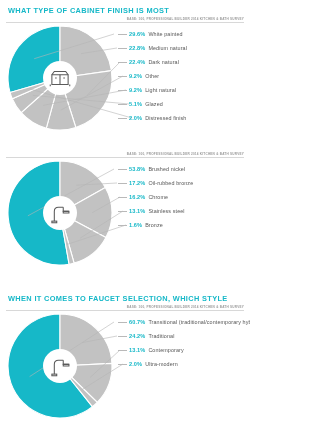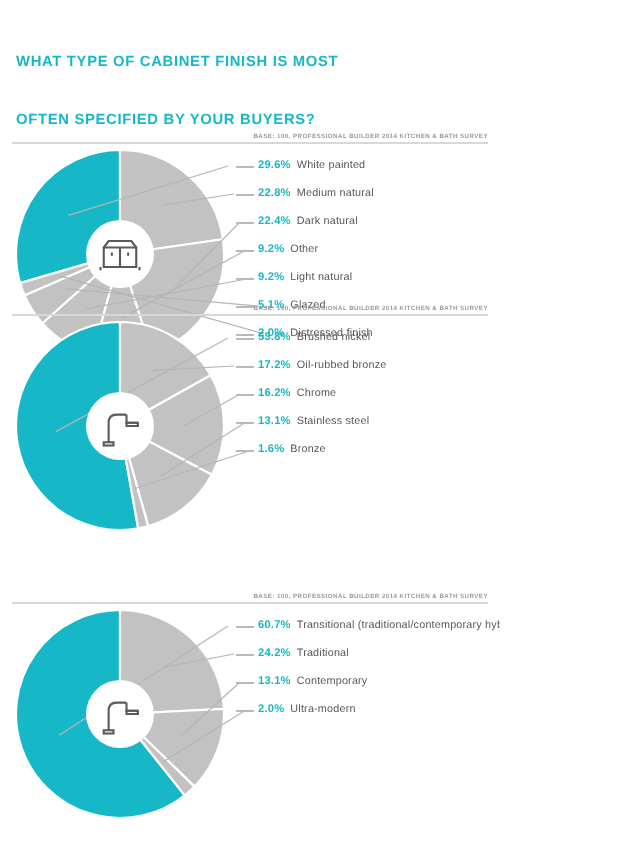--- a/index.html
+++ b/index.html
@@ -12,21 +12,21 @@
   .section{position:relative;width:250px;height:144px;box-sizing:border-box;}
   .sec-title{
     padding:6px 8px 0 8px;
     color:#16b8c8;
     font-weight:bold;
     font-size:7.4px;
     line-height:9.2px;
     letter-spacing:0.35px;
     text-transform:uppercase;
   }
-  .sec-title div{white-space:nowrap;margin-top:20px;}
+  .sec-title div{white-space:nowrap;}
   .base-row{
     display:flex;justify-content:flex-end;
     padding:2px 6px 0 0;
   }
   .base-note{
     color:#9b9b9b;
     font-size:3.1px;
     font-weight:bold;
     letter-spacing:0.22px;
     text-transform:uppercase;
@@ -65,21 +65,20 @@
   .lbl{color:#575757;font-size:5.4px;letter-spacing:0.1px;}
   .leader{stroke:#b5b5b5;stroke-width:0.6;fill:none;}
 </style>
 </head>
 <body>
 
 <div id="root">
     <div class="section">
       <div class="sec-title">
         <div>WHAT TYPE OF CABINET FINISH IS MOST</div>
-        <div>OFTEN SPECIFIED BY YOUR BUYERS?</div>
       </div>
       <div class="base-row">
         <span class="base-note">BASE: 100, PROFESSIONAL BUILDER 2014 KITCHEN &amp; BATH SURVEY</span>
       </div>
       <div class="rule"></div>
       <div class="chart-area">
         <div class="pie-wrap">
           <svg width="240" height="108" viewBox="0 0 240 108">
             <path d="M 54 54 L 4.08 68.54 A 52 52 0 0 1 54.00 2.00 Z" fill="#16b8c8" stroke="#ffffff" stroke-width="1.1"></path>
             <path d="M 54 54 L 54.00 2.00 A 52 52 0 0 1 105.47 46.61 Z" fill="#c2c2c2" stroke="#ffffff" stroke-width="1.1"></path>
@@ -203,20 +202,21 @@
           <div class="legend-row">
             <span class="dash"></span>
             <span class="pct">1.6%</span>
             <span class="lbl">Bronze</span>
           </div>
         </div>
       </div>
     </div>
     <div class="section">
       <div class="sec-title">
+        <div>WHEN IT COMES TO FAUCET SELECTION, WHICH STYLE</div>
       </div>
       <div class="base-row">
         <span class="base-note">BASE: 100, PROFESSIONAL BUILDER 2014 KITCHEN &amp; BATH SURVEY</span>
       </div>
       <div class="rule"></div>
       <div class="chart-area">
         <div class="pie-wrap">
           <svg width="240" height="108" viewBox="0 0 240 108">
             <path d="M 54 54 L 86.38 94.68 A 52 52 0 1 1 54.00 2.00 Z" fill="#16b8c8" stroke="#ffffff" stroke-width="1.1"></path>
             <path d="M 54 54 L 54.00 2.00 A 52 52 0 0 1 105.93 51.39 Z" fill="#c2c2c2" stroke="#ffffff" stroke-width="1.1"></path>

